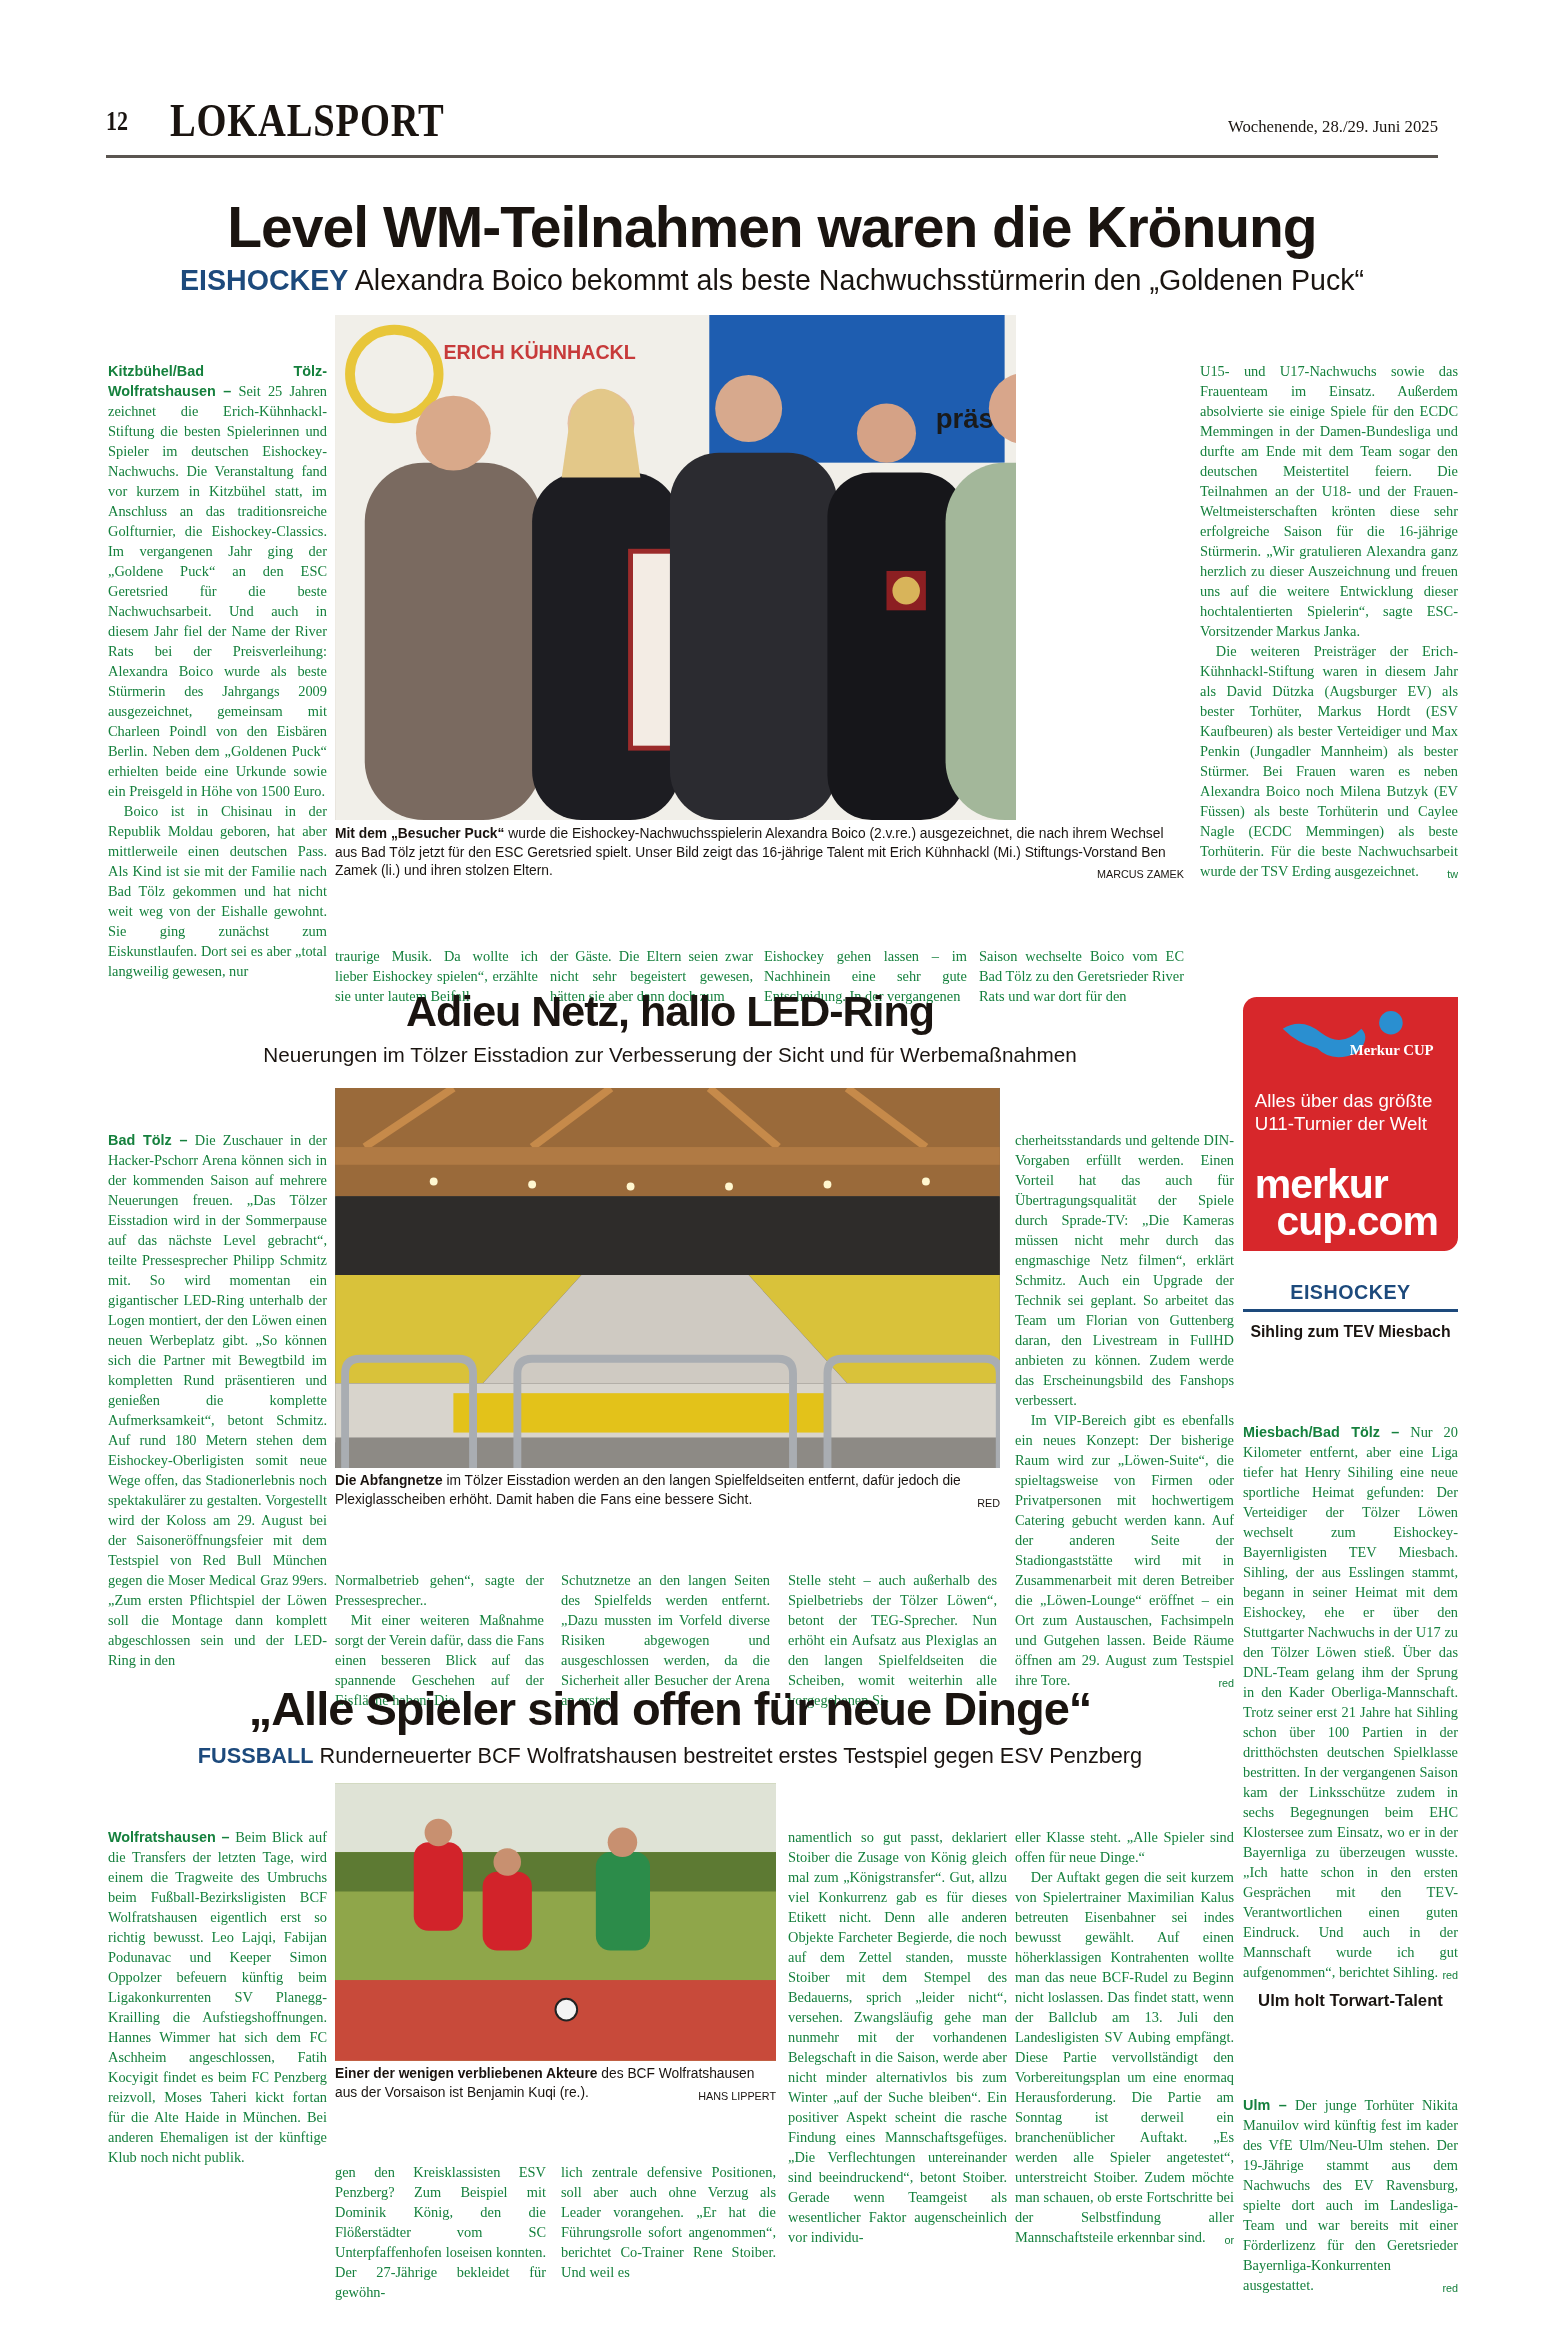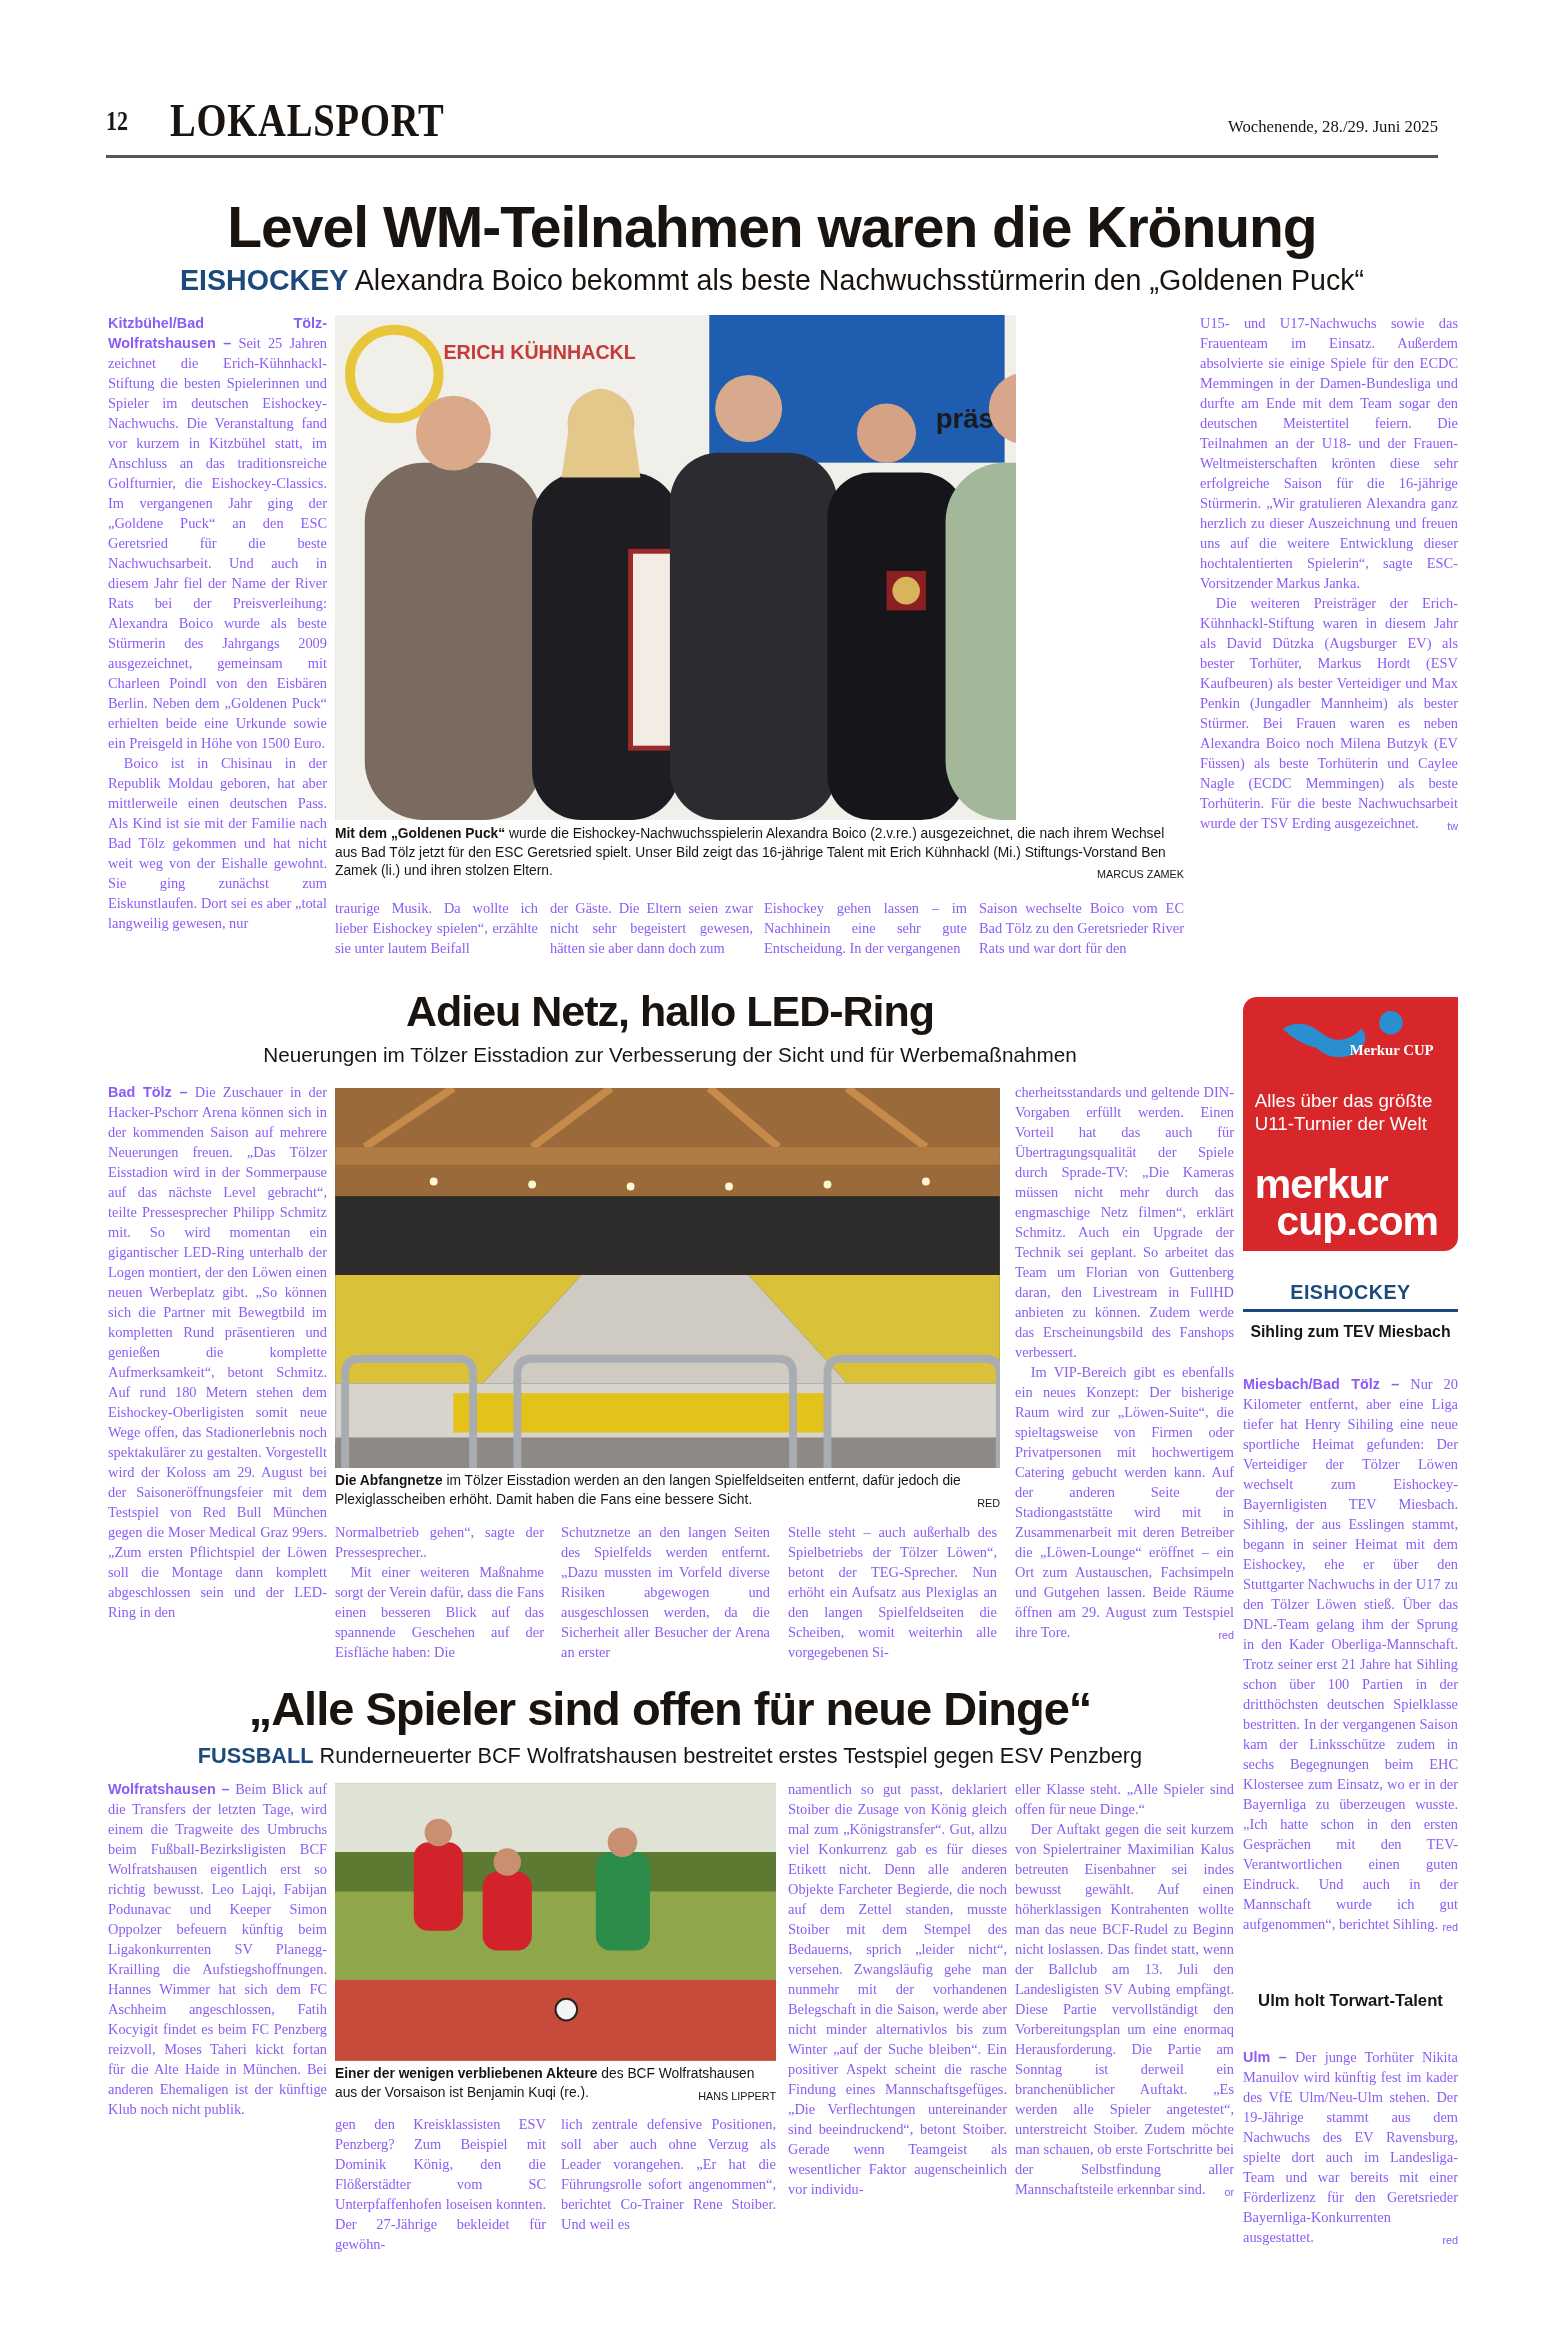--- a/index.html
+++ b/index.html
@@ -6,21 +6,21 @@
   body { width: 1563px; height: 2333px; background: #ffffff; color: #1a1410; font-family: "Liberation Serif", serif; position: relative; overflow: hidden; }
   .abs { position: absolute; }
   .masthead { left: 106px; top: 99px; width: 1332px; height: 49px; }
   .page-num { position: absolute; left: 0; top: 5.9px; font-family: "Liberation Serif", serif; font-size: 27.6px; font-weight: bold; transform: scaleX(0.8); transform-origin: left; }
   .section { position: absolute; left: 64px; top: -5.9px; font-family: "Liberation Serif", serif; font-size: 47px; font-weight: bold; letter-spacing: 1px; transform: scaleX(0.82); transform-origin: left; }
   .dateline { position: absolute; right: 0; top: 17.7px; font-size: 16.7px; }
   .rule { left: 106px; top: 155px; width: 1332px; height: 3px; background: #5a5550; }
   .headline { font-family: "Liberation Sans", sans-serif; font-weight: bold; text-align: center; color: #1a1410; letter-spacing: -1px; }
   .subline { font-family: "Liberation Sans", sans-serif; text-align: center; color: #1a1410; }
   .kicker { color: #1d4a7c; font-weight: bold; }
-  .col { font-family: "Liberation Serif", serif; font-size: 14.4px; line-height: 20px; text-align: justify; hyphens: auto; color: #8b5cf6; }
+  .col { font-family: "Liberation Serif", serif; font-size: 14.4px; line-height: 20px; text-align: justify; hyphens: auto; color: #15803d; margin-top: 48px; }
   .col p { text-indent: 0; }
   .col p + p { text-indent: 15.8px; }
   .lead { font-family: "Liberation Sans", sans-serif; font-weight: bold; }
   .caption { font-family: "Liberation Sans", sans-serif; font-size: 13.8px; line-height: 18.7px; color: #1a1410; }
   .caption b { font-weight: bold; }
   .credit { font-family: "Liberation Sans", sans-serif; font-size: 10.8px; text-transform: uppercase; float: right; margin-top: 3px; }
   .sig { font-family: "Liberation Sans", sans-serif; font-size: 10.8px; float: right; margin-top: 3px; }
   .photo { overflow: hidden; }
   .ad { left: 1243px; top: 997px; width: 215px; height: 254px; background: #d7272b; border-radius: 13.8px 0 13.8px 0; color: #fff; }
   .ad-logo { position: absolute; left: 19.7px; top: 11.8px; width: 187px; height: 59px; }
@@ -70,21 +70,21 @@
     <circle cx="420" cy="95" r="34" fill="#d7a98d"></circle>
     <rect x="500" y="160" width="140" height="353" rx="45" fill="#16161a"></rect>
     <circle cx="560" cy="120" r="30" fill="#d5a286"></circle>
     <rect x="560" y="260" width="40" height="40" fill="#8c1f22"></rect>
     <circle cx="580" cy="280" r="14" fill="#d8b45a"></circle>
     <rect x="620" y="150" width="180" height="363" rx="60" fill="#a3b79a"></rect>
     <circle cx="700" cy="95" r="36" fill="#d8a68b"></circle>
   </svg>
 </div>
 <div class="abs caption" style="left:335px; top:825px; width:849px;">
-  <b>Mit dem „Goldenen Puck“</b><span> wurde die Eishockey-Nachwuchsspielerin Alexandra Boico (2.v.re.) ausgezeichnet, die nach ihrem Wechsel aus Bad Tölz jetzt für den ESC Geretsried spielt. Unser Bild zeigt das 16-jährige Talent mit Erich Kühnhackl (Mi.) Stiftungs-Vorstand Ben Zamek (li.) und ihren stolzen Eltern.</span>
+  <b>Mit dem „Besucher Puck“</b><span> wurde die Eishockey-Nachwuchsspielerin Alexandra Boico (2.v.re.) ausgezeichnet, die nach ihrem Wechsel aus Bad Tölz jetzt für den ESC Geretsried spielt. Unser Bild zeigt das 16-jährige Talent mit Erich Kühnhackl (Mi.) Stiftungs-Vorstand Ben Zamek (li.) und ihren stolzen Eltern.</span>
   <span class="credit">MARCUS ZAMEK</span>
 </div>
 
 <div class="abs col" style="left:335px; top:898px; width:203px;">
     <p>traurige Musik. Da wollte ich lieber Eishockey spielen“, erzählte sie unter lautem Beifall</p>
   </div>
 <div class="abs col" style="left:550px; top:898px; width:203px;">
     <p>der Gäste. Die Eltern seien zwar nicht sehr begeistert gewesen, hätten sie aber dann doch zum</p>
   </div>
 <div class="abs col" style="left:764px; top:898px; width:203px;">

